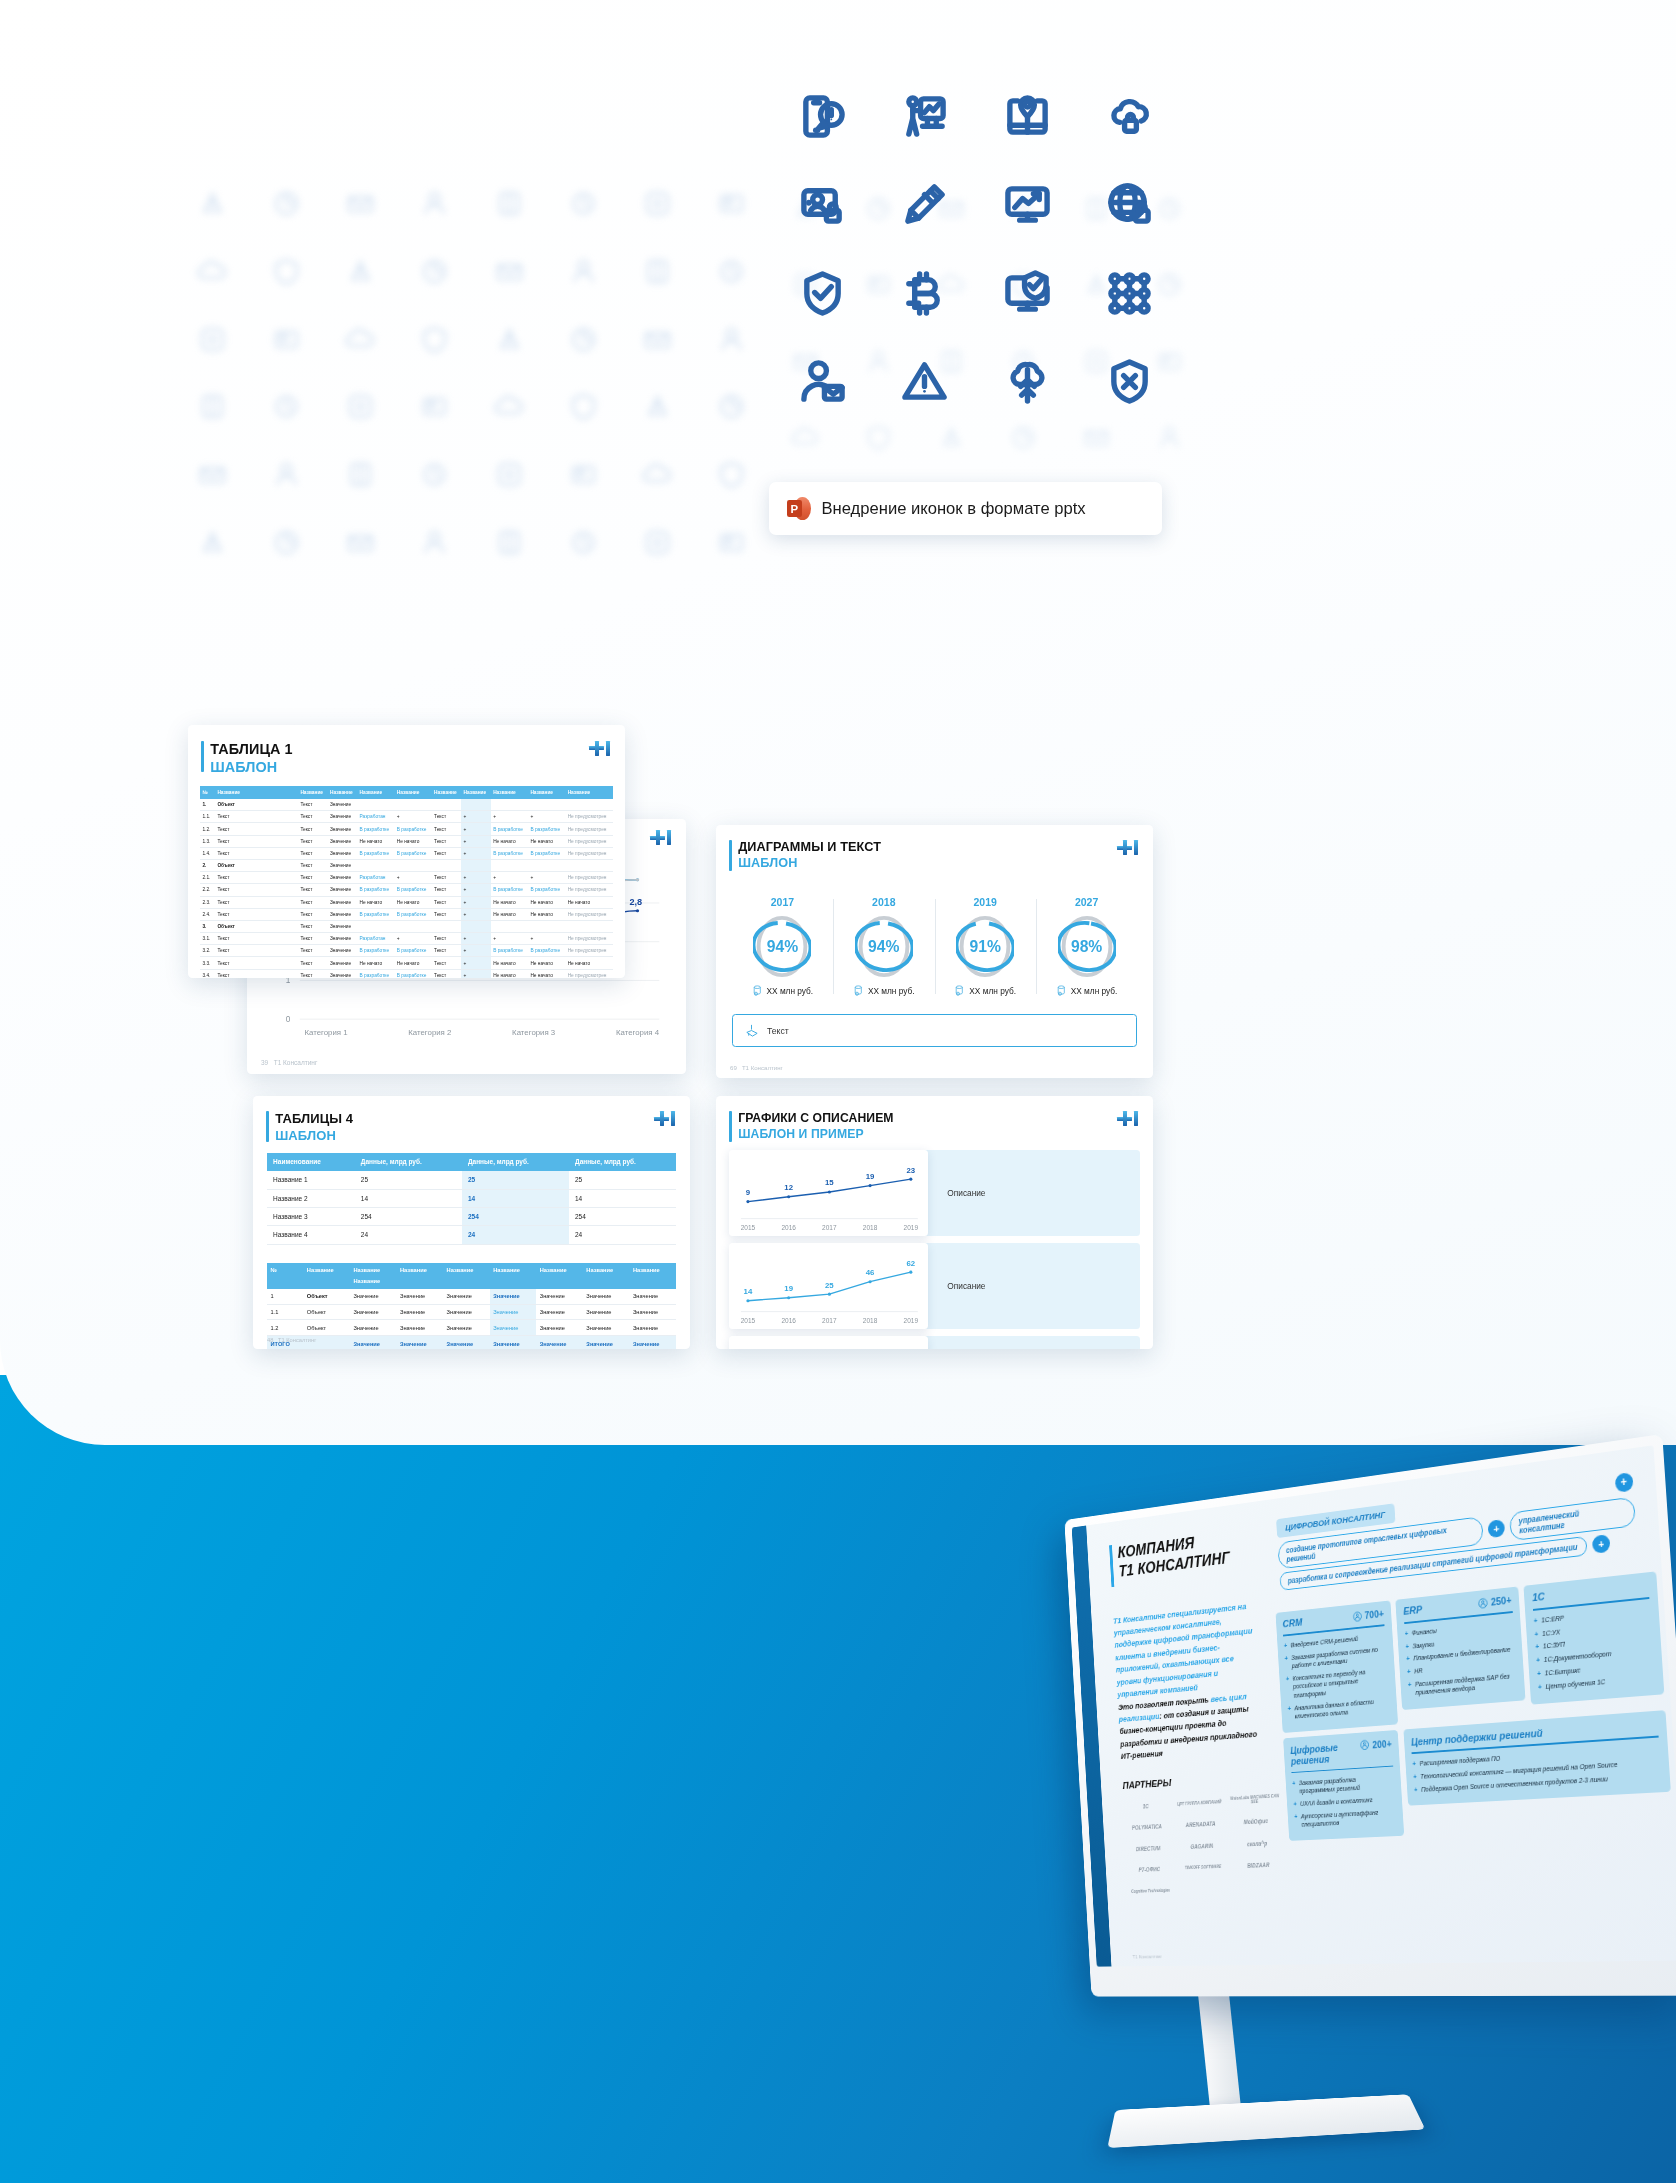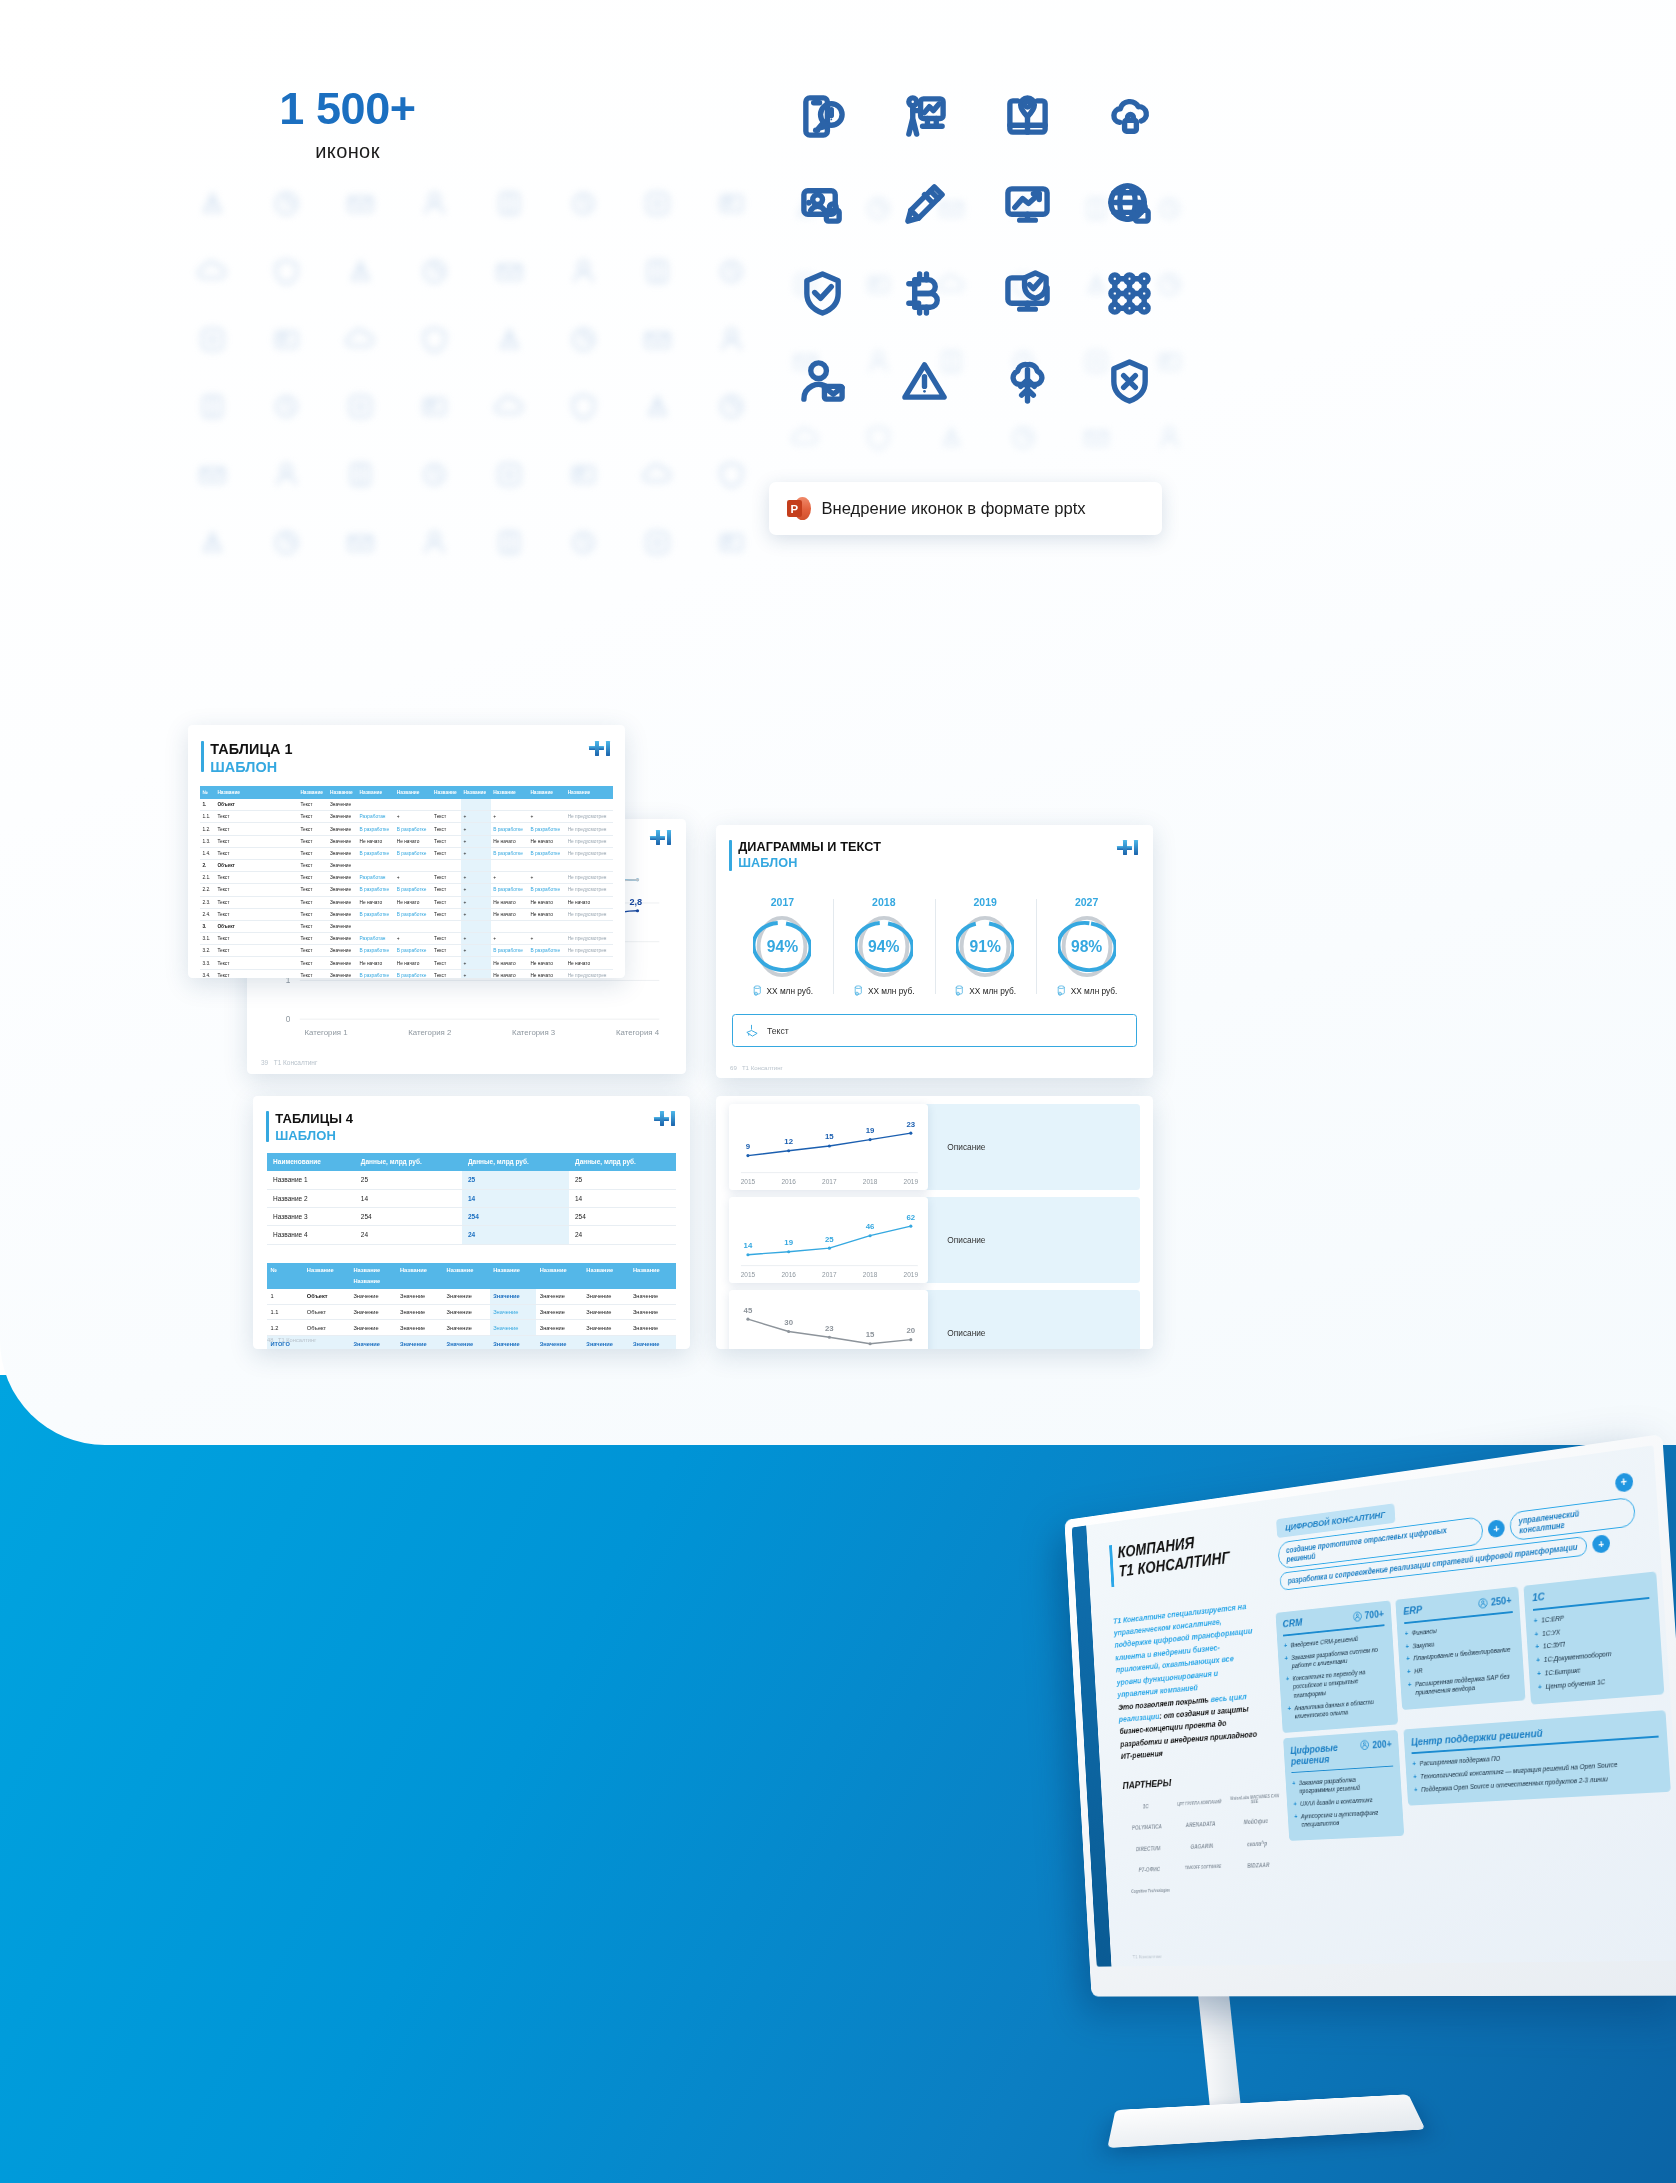--- a/index.html
+++ b/index.html
@@ -156,24 +156,20 @@
 </style>
 </head>
 <body>
 
 <div class="blue-bottom"></div>
 <div class="top-white"></div>
 <div class="blue-top-right"></div>
 
 <div class="hero">
 
-  <div class="stat-1500">
-    <div class="stat-big">1 500+</div>
-    <div class="stat-sub">иконок</div>
-  </div>
 
   <div class="icon-fog" id="fogA">
       <div class="fg">
         <svg viewBox="0 0 48 48">
           <path d="M12 36 L24 10 L36 36z"></path>
           <line x1="24" y1="18" x2="24" y2="28"></line>
         </svg>
       </div>
       <div class="fg">
         <svg viewBox="0 0 48 48">
@@ -1261,20 +1257,36 @@
         </tbody>
       </table>
   </div>
   <div class="foot" style="left:14px; bottom:6.1px; font-size:5.7px;">
     <span>48</span>
     &nbsp;&nbsp;<span>T1 Консалтинг</span>
   </div>
 </div>
 
 <div class="card" style="left:716px; top:1096px; width:437px; height:253px;">
+  <div class="card-head" style="padding:15px 15px 0 13px;">
+    <div class="card-title-wrap">
+      <div class="title-bar" style="height:31px;"></div>
+      <div>
+        <div class="ct1" style="font-size:12.2px;">ГРАФИКИ С ОПИСАНИЕМ</div>
+        <div class="ct2" style="font-size:12.2px;margin-top:2.2px;">ШАБЛОН И ПРИМЕР</div>
+      </div>
+    </div>
+    <div class="t1logo">
+      <div class="plus" style="width:15px;height:15px;">
+        <i style="position:absolute;left:0;top:5.7px;width:15px;height:3.9px;background:linear-gradient(180deg,#4cb8ea,#1b63ab);border-radius:0.4px;display:block;"></i>
+        <i style="position:absolute;left:5.7px;top:0;width:3.9px;height:15px;background:linear-gradient(180deg,#4cb8ea,#1b63ab);border-radius:0.4px;display:block;"></i>
+      </div>
+      <div class="bar" style="width:3.9px;height:15px;"></div>
+    </div>
+  </div>
   <div id="miniCharts" style="margin:7.9px 13px 0 13px;">
       <div style="display:flex;align-items:stretch;margin-bottom:7px;">
         <div class="mini" style="width:199px;height:86px;flex:0 0 auto;z-index:2;"><svg width="199" height="86" viewBox="0 0 455 198">
             <line x1="26" y1="158" x2="433" y2="158" stroke="#dde3e8" stroke-width="1.4"></line>
             <polyline fill="none" stroke="#1b5fb0" stroke-width="3.2" stroke-linejoin="round" points="42,118.81739130434784 135.75,107.75652173913043 229.5,96.69565217391305 323.25,81.94782608695652 417,67.19999999999999"></polyline>
             <circle cx="42" cy="118.81739130434784" r="3.6" fill="#1b5fb0"></circle>
             <text x="42" y="103.81739130434784" font-size="18" font-weight="700" fill="#1b5fb0" text-anchor="middle" font-family="Liberation Sans">9</text>
             <text x="42" y="184" font-size="15" fill="#8e979f" text-anchor="middle" font-family="Liberation Sans">2015</text>
             <circle cx="135.75" cy="107.75652173913043" r="3.6" fill="#1b5fb0"></circle>
             <text x="135.75" y="92.75652173913043" font-size="18" font-weight="700" fill="#1b5fb0" text-anchor="middle" font-family="Liberation Sans">12</text>

